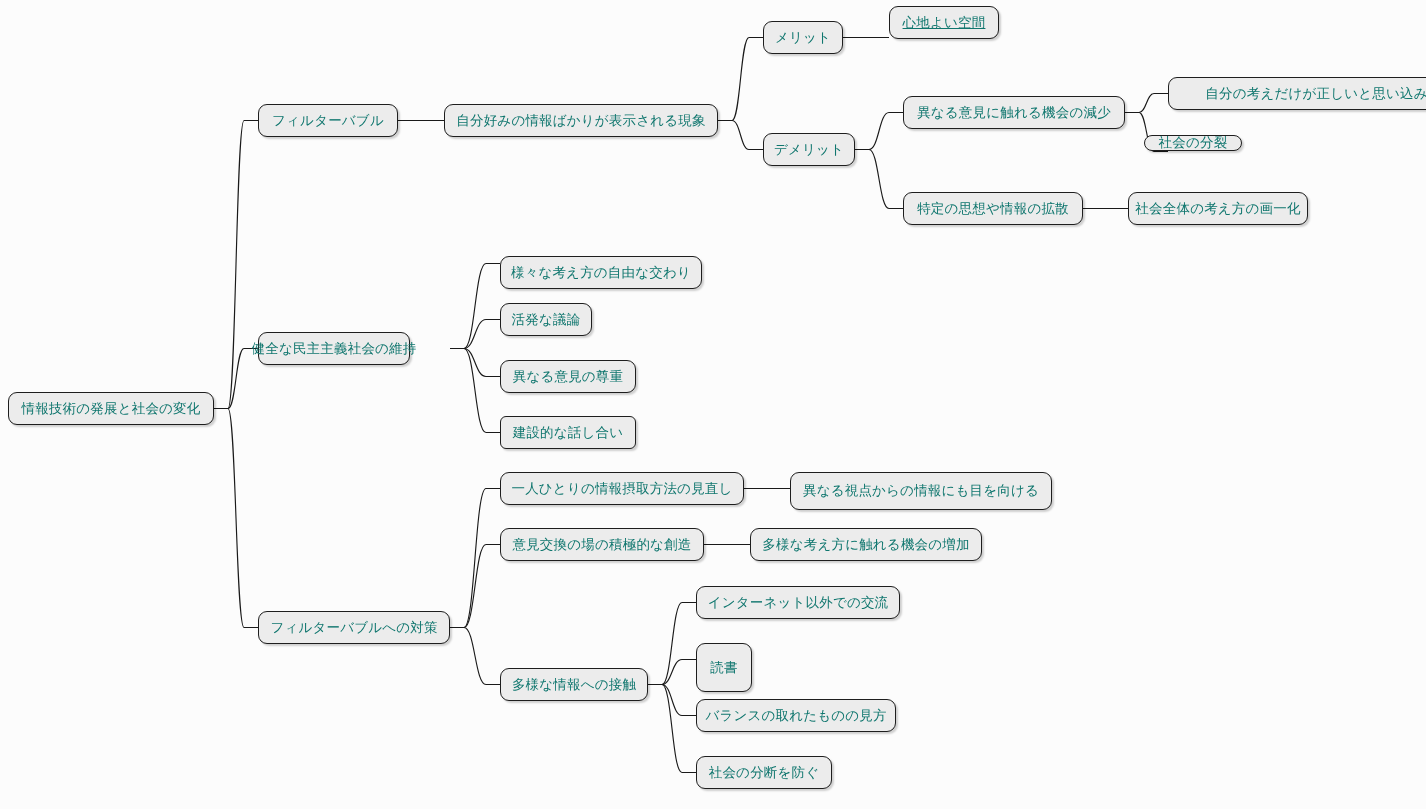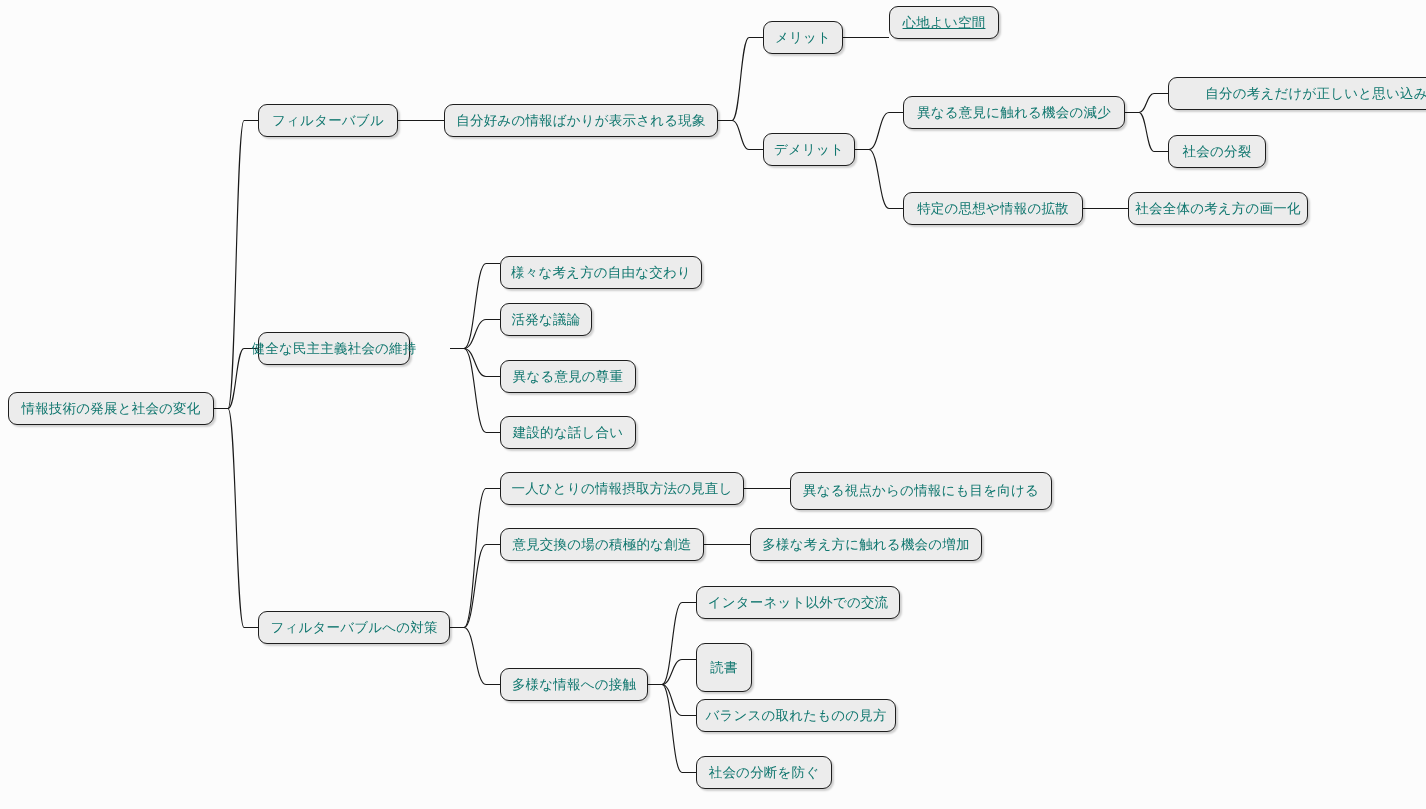--- a/index.html
+++ b/index.html
@@ -78,42 +78,42 @@
       </div>
       <div class="node" style="left: 763px; top: 133px; width: 92px; height: 33px;">
         <span class="lbl">デメリット</span>
       </div>
       <div class="node" style="left: 903px; top: 96px; width: 222px; height: 33px;">
         <span class="lbl">異なる意見に触れる機会の減少</span>
       </div>
       <div class="node" style="left: 1168px; top: 77px; width: 297px; height: 33px;">
         <span class="lbl">自分の考えだけが正しいと思い込み</span>
       </div>
-      <div class="node" style="left: 1168px; top: 135px; width: 98px; height: 33px;">
+      <div class="node" style="left: 1144px; top: 135px; width: 98px; height: 16px;">
         <span class="lbl">社会の分裂</span>
       </div>
       <div class="node" style="left: 903px; top: 192px; width: 180px; height: 33px;">
         <span class="lbl">特定の思想や情報の拡散</span>
       </div>
       <div class="node" style="left: 1128px; top: 192px; width: 180px; height: 33px;">
         <span class="lbl">社会全体の考え方の画一化</span>
       </div>
       <div class="node" style="left: 258px; top: 332px; width: 152px; height: 33px;">
         <span class="lbl">健全な民主主義社会の維持</span>
       </div>
       <div class="node" style="left: 500px; top: 247px; width: 202px; height: 33px; margin-top: 9px;">
         <span class="lbl">様々な考え方の自由な交わり</span>
       </div>
       <div class="node" style="left: 500px; top: 303px; width: 92px; height: 33px;">
         <span class="lbl">活発な議論</span>
       </div>
       <div class="node" style="left: 500px; top: 360px; width: 136px; height: 33px;">
         <span class="lbl">異なる意見の尊重</span>
       </div>
-      <div class="node" style="left: 500px; top: 416px; width: 136px; height: 33px;">
+      <div class="node" style="left: 500px; top: 416px; width: 136px; height: 33px; border-radius: 6px;">
         <span class="lbl">建設的な話し合い</span>
       </div>
       <div class="node" style="left: 258px; top: 611px; width: 192px; height: 33px;">
         <span class="lbl">フィルターバブルへの対策</span>
       </div>
       <div class="node" style="left: 500px; top: 472px; width: 244px; height: 33px;">
         <span class="lbl">一人ひとりの情報摂取方法の見直し</span>
       </div>
       <div class="node" style="left: 790px; top: 472px; width: 262px; height: 38px;">
         <span class="lbl">異なる視点からの情報にも目を向ける</span>

